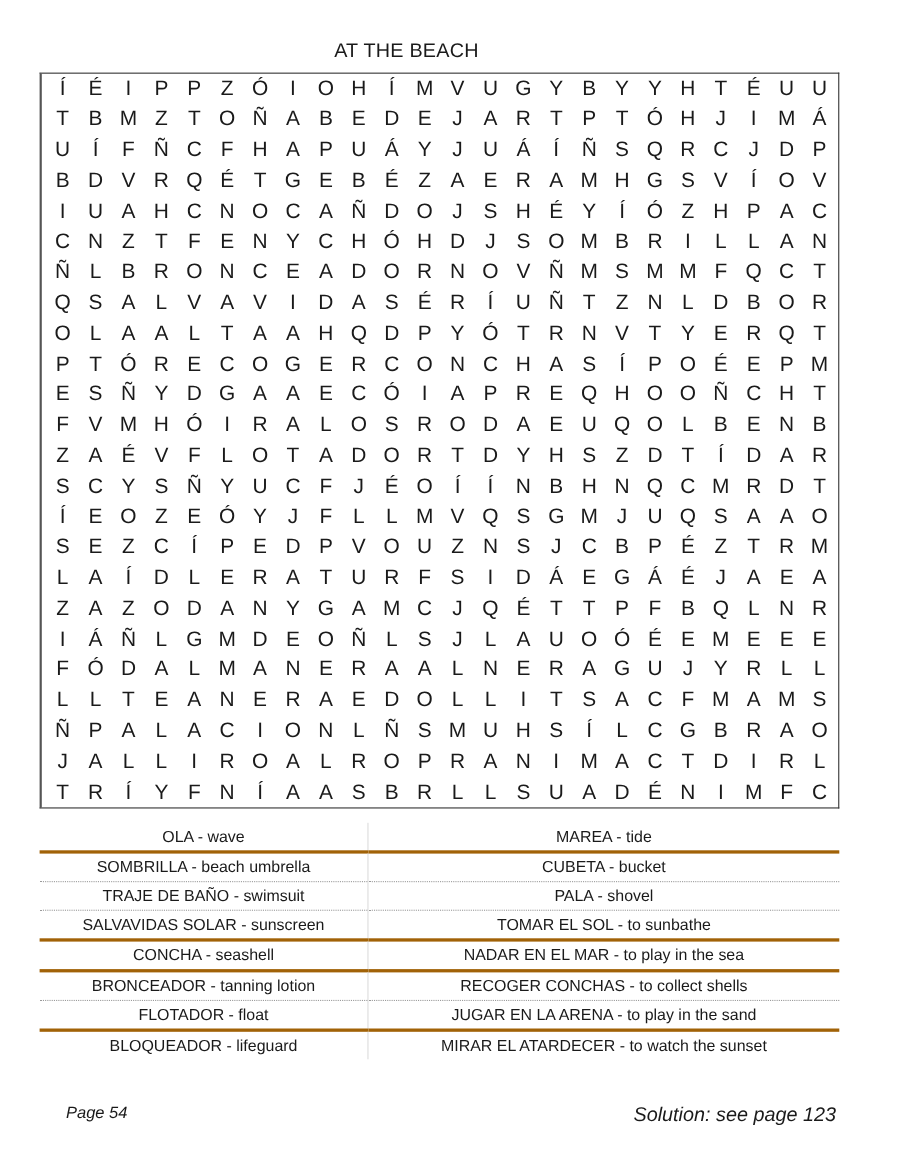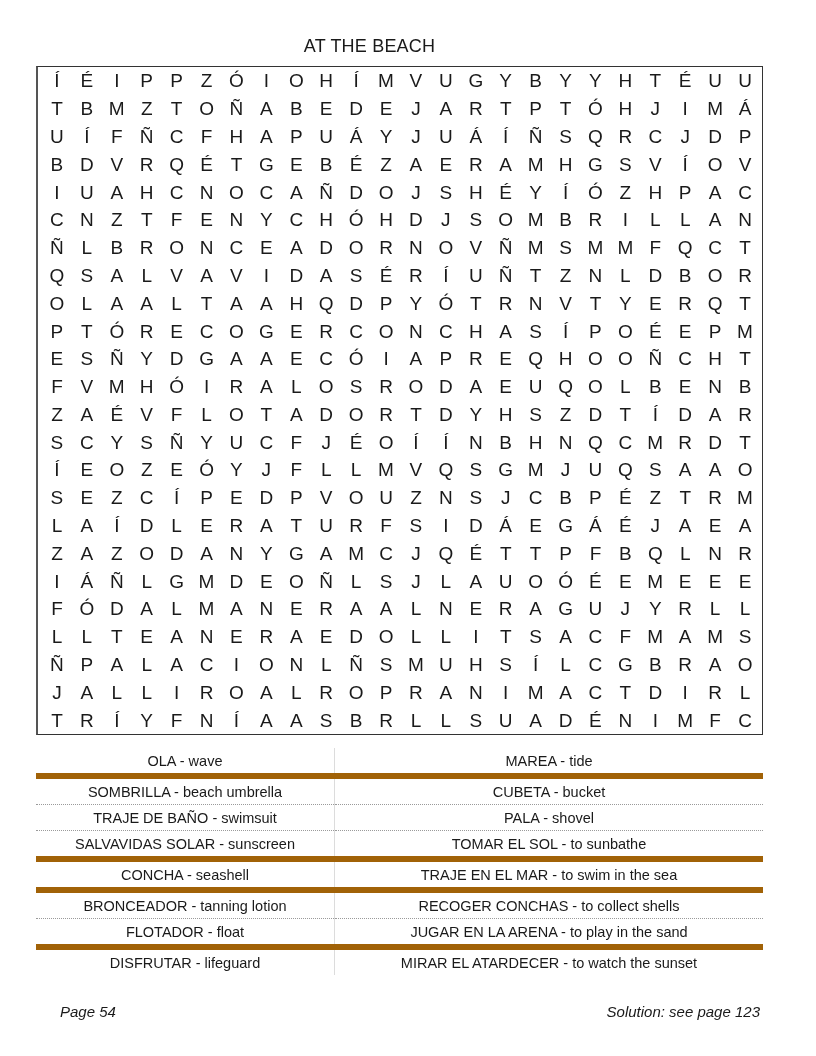--- a/index.html
+++ b/index.html
@@ -1,26 +1,26 @@
 <!DOCTYPE html>
 <html><head>
 <meta charset="utf-8">
 <style>
   html, body { margin: 0; padding: 0; background: #ffffff; }
   body { width: 816px; height: 1056px; position: relative; font-family: "Liberation Sans", "DejaVu Sans", sans-serif; color: #1a1a1a; overflow: hidden; }
   .title { position: absolute; top: 36px; left: 0; width: 739px; text-align: center; font-size: 18px; letter-spacing: 0.2px; }
   .grid { position: absolute; left: 36px; top: 66px; width: 727px; height: 669px; border: 1px solid #333; border-left: 2px solid #555; box-sizing: border-box; display: grid; grid-template-columns: repeat(24, 1fr); grid-template-rows: repeat(24, 1fr); padding: 0 2px 0 4px; }
   .cell { display: flex; align-items: center; justify-content: center; font-size: 19px; line-height: 1; }
   .words { position: absolute; left: 36px; top: 748px; width: 727px; border-collapse: collapse; font-size: 14.5px; }
-  .words td { height: 25px; padding: 0; text-align: center; vertical-align: middle; border-bottom: 6px solid #a16207; }
+  .words td { height: 25px; padding: 0; text-align: center; vertical-align: middle; border-bottom: 3px solid #a16207; }
   .words tr.dotted td { border-bottom: 1px dotted #9a9a9a; }
   .words tr:last-child td { border-bottom: none; }
   .words td.left { width: 298px; border-right: 1px solid #dcdcdc; }
   .footer-left { position: absolute; left: 60px; top: 1003px; font-size: 15px; font-style: italic; }
-  .footer-right { position: absolute; right: 56px; top: 1003px; font-size: 15px; font-style: italic; margin-left: 44px; }
+  .footer-right { position: absolute; right: 56px; top: 1003px; font-size: 18px; font-style: italic; margin-left: 44px; }
 </style>
 </head>
 <body>
 
 <div class="title">AT THE BEACH</div>
 
 <div class="grid" id="grid">
     <div class="cell">Í</div>
     <div class="cell">É</div>
     <div class="cell">I</div>
@@ -612,31 +612,31 @@
       <tr class="dotted">
         <td class="left">TRAJE DE BAÑO - swimsuit</td>
         <td>PALA - shovel</td>
       </tr>
       <tr>
         <td class="left">SALVAVIDAS SOLAR - sunscreen</td>
         <td>TOMAR EL SOL - to sunbathe</td>
       </tr>
       <tr>
         <td class="left">CONCHA - seashell</td>
-        <td>TRAJE EN EL MAR - to swim in the sea</td>
+        <td>NADAR EN EL MAR - to play in the sea</td>
       </tr>
       <tr class="dotted">
         <td class="left">BRONCEADOR - tanning lotion</td>
         <td>RECOGER CONCHAS - to collect shells</td>
       </tr>
       <tr>
         <td class="left">FLOTADOR - float</td>
         <td>JUGAR EN LA ARENA - to play in the sand</td>
       </tr>
       <tr>
-        <td class="left">DISFRUTAR - lifeguard</td>
+        <td class="left">BLOQUEADOR - lifeguard</td>
         <td>MIRAR EL ATARDECER - to watch the sunset</td>
       </tr>
     </tbody>
   </table>
 
 <div class="footer-left">Page 54</div>
 <div class="footer-right">Solution: see page 123</div>
 
 </body></html>

